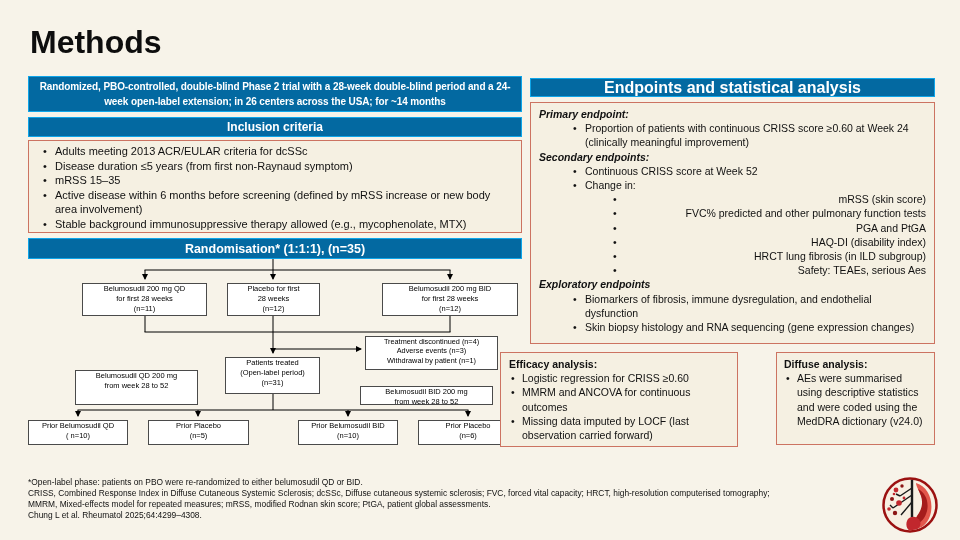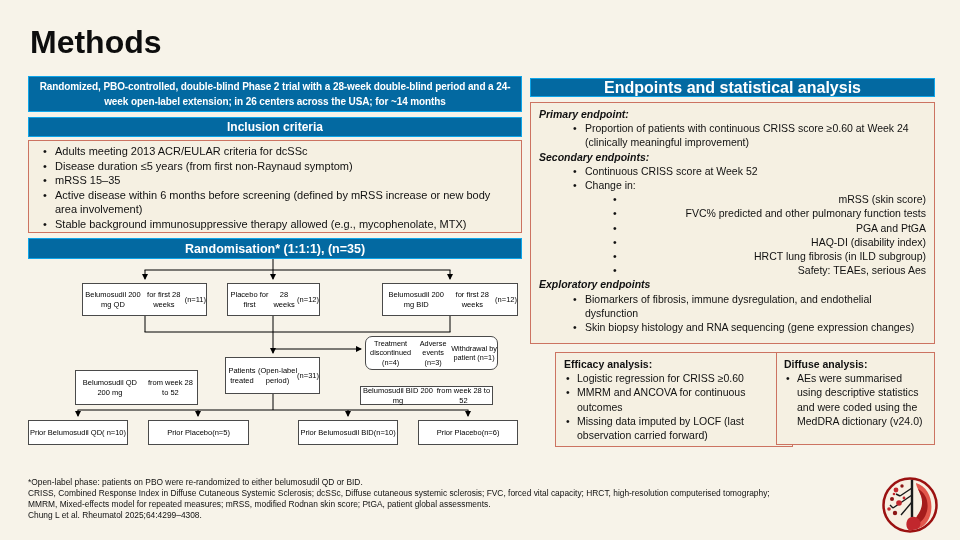--- a/index.html
+++ b/index.html
@@ -25,35 +25,35 @@
   .li{position:relative;padding-left:16px;}
   .li::before{content:"\2022";position:absolute;left:4px;}
 
   #ep-box{left:530px;top:102px;width:405px;height:242px;font-size:10.5px;line-height:14.2px;padding:4px 8px;overflow:hidden;}
   .ep-label{font-weight:bold;font-style:italic;}
   .ep-b1{position:relative;padding-left:46px;}
   .ep-b1::before{content:"\2022";position:absolute;left:34px;}
   .ep-b2{position:relative;padding-left:86px;text-align:right;}
   .ep-b2::before{content:"\2022";position:absolute;left:74px;}
 
-  #eff-box{left:555px;top:352px;width:238px;height:95px;font-size:10.5px;line-height:14.2px;padding:4px 8px;}
+  #eff-box{left:500px;top:352px;width:238px;height:95px;font-size:10.5px;line-height:14.2px;padding:4px 8px;}
   #saf-box{left:776px;top:352px;width:159px;height:93px;font-size:10.5px;line-height:14.2px;padding:4px 7px;}
   .an-label{font-weight:bold;}
   .an-b{position:relative;padding-left:13px;}
   .an-b::before{content:"\2022";position:absolute;left:2px;}
 
   
   .connectors{position:absolute;left:0;top:0;pointer-events:none;}
   .fc{position:absolute;background:#fff;border:1.2px solid #4a4a4a;box-sizing:border-box;
-      display:flex;align-items:center;justify-content:center;
+      display:flex;flex-direction:column;align-items:center;
       text-align:center;font-size:7.5px;line-height:1.3;color:#000;}
   #fc-qd{left:82px;top:283px;width:125px;height:33px;}
   #fc-placebo{left:227px;top:283px;width:93px;height:33px;}
   #fc-bid{left:382px;top:283px;width:136px;height:33px;}
-  #fc-disc{left:365px;top:336px;width:133px;height:34px;font-size:7.3px;border-radius:7px;}
+  #fc-disc{left:365px;top:336px;width:133px;height:34px;font-size:7.3px;}
   #fc-open{left:225px;top:357px;width:95px;height:37px;}
   #fc-qdext{left:75px;top:370px;width:123px;height:35px;}
   #fc-bidext{left:360px;top:386px;width:133px;height:19px;}
   #fc-pqd{left:28px;top:420px;width:100px;height:25px;}
   #fc-ppbo1{left:148px;top:420px;width:101px;height:25px;}
   #fc-pbid{left:298px;top:420px;width:100px;height:25px;}
   #fc-ppbo2{left:418px;top:420px;width:100px;height:25px;}
 
   
   .footnotes{position:absolute;left:28px;top:477px;font-size:8.4px;line-height:11px;color:#111;}

